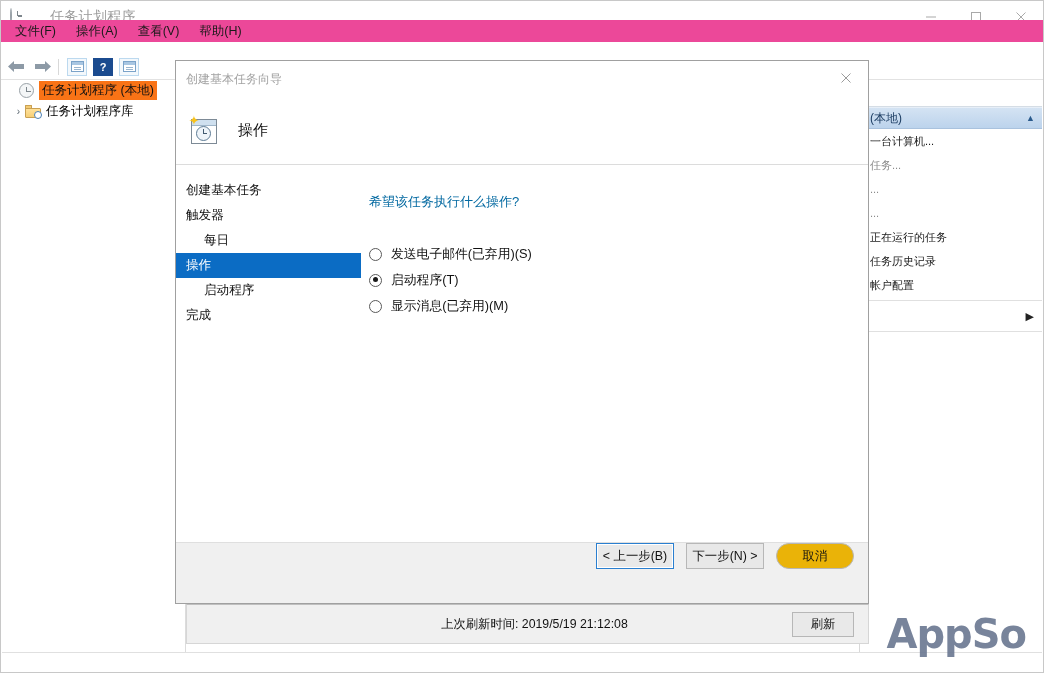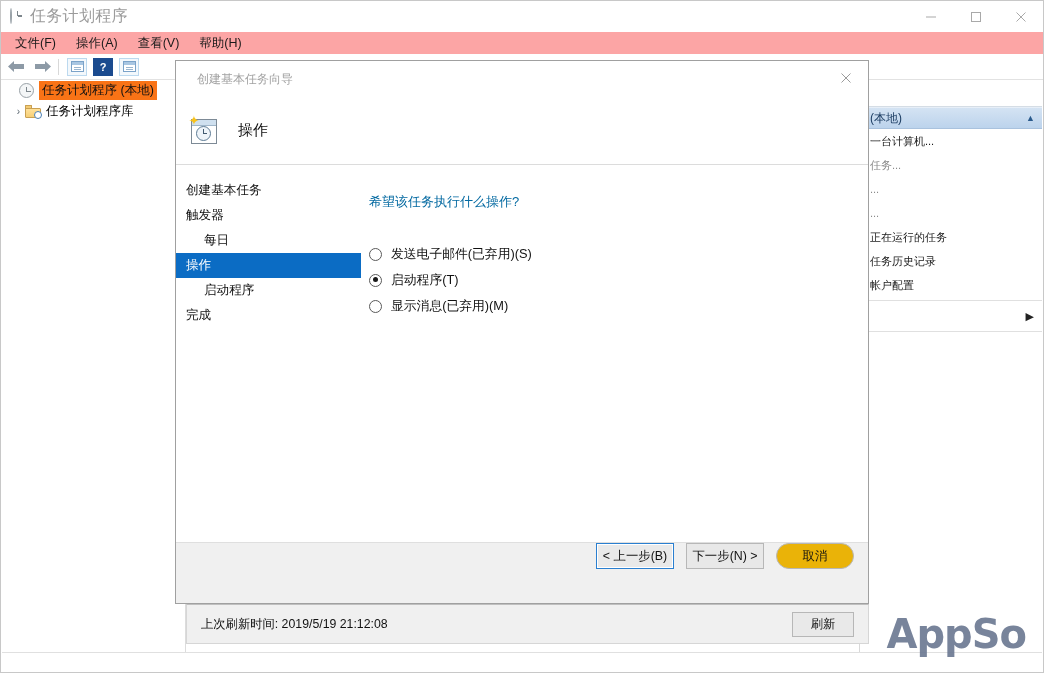--- a/index.html
+++ b/index.html
@@ -58,47 +58,47 @@
     background: #7d868c;
   }
   .clock-glyph::after {
     content: "";
     position: absolute;
     left: 6.6px; top: 6.8px;
     width: 4px; height: 1.3px;
     background: #7d868c;
   }
   #title-text {
-    margin-left: 4px;
-    font-size: 16px;
+    margin-left: 24px;
+    font-size: 14px;
     color: #9b9b9b;
     letter-spacing: .3px;
   }
   .win-btns {
     position: absolute;
     right: 0; top: 0;
     height: 31px;
     display: flex;
   }
   .win-btn {
     width: 45px; height: 31px;
     display: flex; align-items: center; justify-content: center;
     color: #b0b0b0;
     font-size: 13px;
   }
   .win-btn svg { display:block; }
 
   
   #menubar {
     position: absolute;
-    left: 0; top: 31px;
+    left: 0; top: 19px;
     width: 100%; height: 22px;
     display: flex;
     align-items: center;
-    background: #fca5a5;
+    background: #ec4899;
   }
   .menu-item {
     padding: 2px 10px;
     font-size: 12.5px;
     color: #1a1a1a;
     white-space: nowrap;
   }
   .menu-item:first-child { margin-left: 4px; }
 
   
@@ -302,21 +302,21 @@
     z-index: 20;
   }
   #wz-titlebar {
     height: 36px;
     display: flex;
     align-items: center;
     background: #ffffff;
     position: relative;
   }
   #wz-title {
-    margin-left: 21px;
+    margin-left: 10px;
     font-size: 12px;
     color: #a2a2a2;
   }
   #wz-close {
     position: absolute;
     right: 0; top: 0;
     width: 44px; height: 34px;
     display: flex; align-items: center; justify-content: center;
     color: #9b9b9b;
   }
@@ -474,20 +474,21 @@
     position: absolute;
     left: 186px; top: 604px;
     width: 683px; height: 40px;
     background: #f0f0f0;
     border: 1px solid #d6d6d6;
     border-top: 1px solid #bfbfbf;
     box-sizing: border-box;
     display: flex;
     align-items: center;
     z-index: 15;
+    justify-content: center;
   }
   #refresh-text {
     margin-left: 14px;
     font-size: 12.3px;
     color: #111;
   }
   #refresh-btn {
     position: absolute;
     right: 14px;
     width: 62px; height: 25px;

